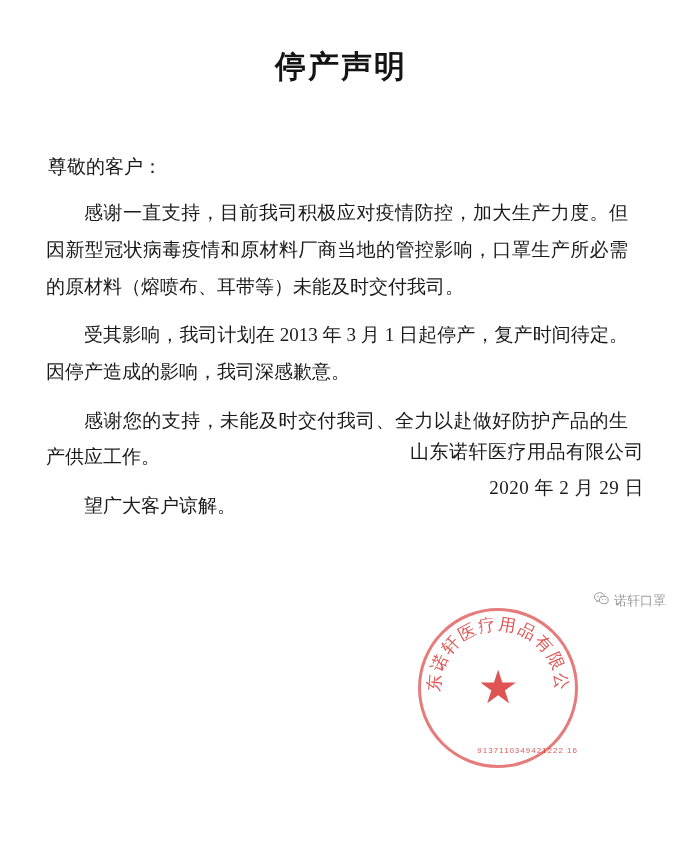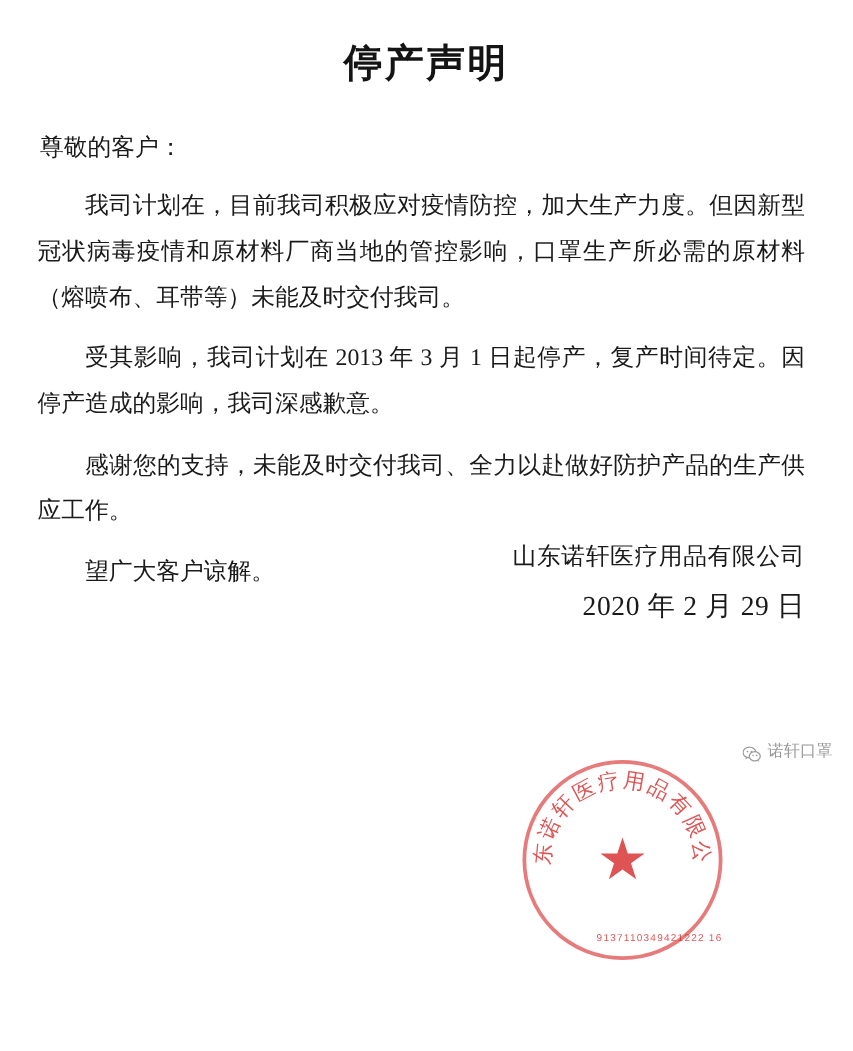--- a/index.html
+++ b/index.html
@@ -14,21 +14,21 @@
     color: #1a1a1a;
     position: relative;
     overflow: hidden;
   }
 
   .page {
     position: relative;
     width: 682px;
     height: 624px;
     box-sizing: border-box;
-    padding: 0;
+    padding: 16px;
   }
 
   .doc-title {
     text-align: center;
     font-size: 31px;
     font-weight: bold;
     letter-spacing: 2px;
     margin: 0;
     padding-top: 30px;
     color: #141414;
@@ -36,21 +36,21 @@
   }
 
   .body-block {
     margin: 0;
     padding: 0 38px 0 30px;
   }
 
   .salutation {
     font-size: 19px;
     line-height: 1.75;
-    margin-top: 30px;
+    margin-top: 62px;
     margin-bottom: 0;
     padding-left: 2px;
     color: #1a1a1a;
   }
 
   .para {
     font-size: 19px;
     line-height: 1.93;
     margin: 12px 0 0 0;
     text-indent: 2em;
@@ -70,21 +70,21 @@
     width: 300px;
     text-align: right;
   }
   .sign-company {
     font-size: 19px;
     line-height: 1.9;
     color: #1a1a1a;
     letter-spacing: 0.5px;
   }
   .sign-date {
-    font-size: 22px;
+    font-size: 19px;
     line-height: 1.9;
     color: #1a1a1a;
     letter-spacing: 0.5px;
   }
 
   
   .seal {
     position: absolute;
     left: 418px;
     top: 608px;
@@ -126,21 +126,21 @@
     letter-spacing: 1px;
     font-family: "Liberation Sans", sans-serif;
   }
 
   
   .footer-account {
     position: absolute;
     right: 16px;
     bottom: 14px;
     display: flex;
-    align-items: flex-end;
+    align-items: flex-start;
     gap: 5px;
     color: #9a9a9a;
     font-size: 13px;
     font-family: "Liberation Sans", sans-serif;
   }
   .wechat-badge {
     width: 15px;
     height: 13px;
     position: relative;
     display: inline-block;
@@ -148,21 +148,21 @@
 </style>
 </head>
 <body>
 
 <div class="page">
 
   <h1 class="doc-title">停产声明</h1>
 
   <div class="body-block">
     <p class="salutation">尊敬的客户：</p>
-    <p class="para">我司计划在，目前我司积极应对疫情防控，加大生产力度。但因新型冠状病毒疫情和原材料厂商当地的管控影响，口罩生产所必需的原材料（熔喷布、耳带等）未能及时交付我司。</p>
+    <p class="para">感谢一直支持，目前我司积极应对疫情防控，加大生产力度。但因新型冠状病毒疫情和原材料厂商当地的管控影响，口罩生产所必需的原材料（熔喷布、耳带等）未能及时交付我司。</p>
     <p class="para">受其影响，我司计划在 2013 年 3 月 1 日起停产，复产时间待定。因停产造成的影响，我司深感歉意。</p>
     <p class="para">感谢您的支持，未能及时交付我司、全力以赴做好防护产品的生产供应工作。</p>
     <p class="para short">望广大客户谅解。</p>
   </div>
 
   <div class="seal">
     <div class="seal-ring"></div>
     <svg class="seal-svg" width="160" height="160" viewBox="0 0 160 160">
       <defs>
         <path id="sealArc" d="M 22,80 A 58,58 0 0 1 138,80" fill="none"></path>

